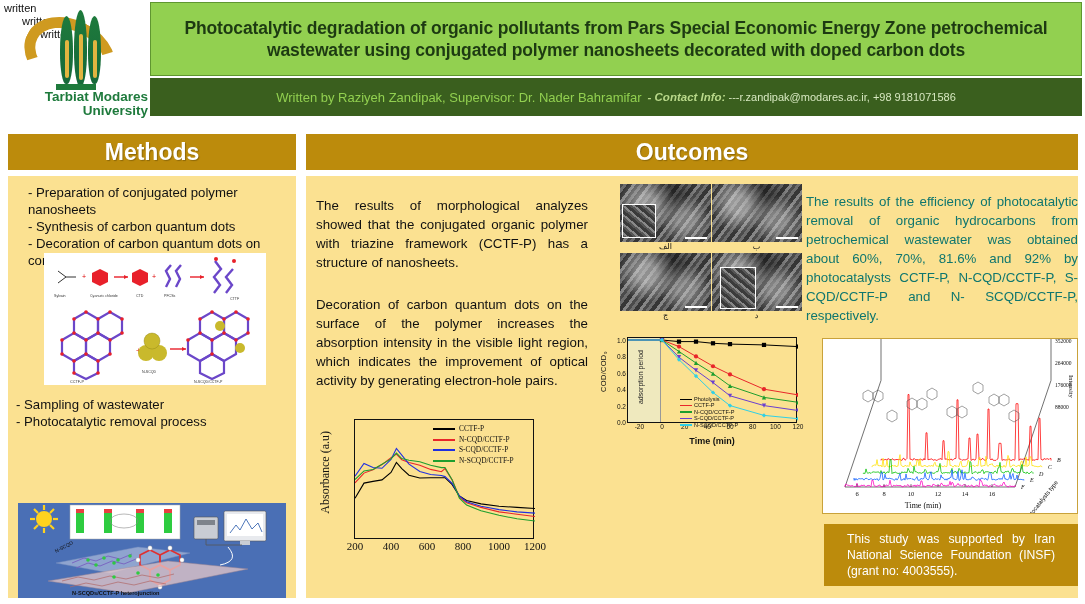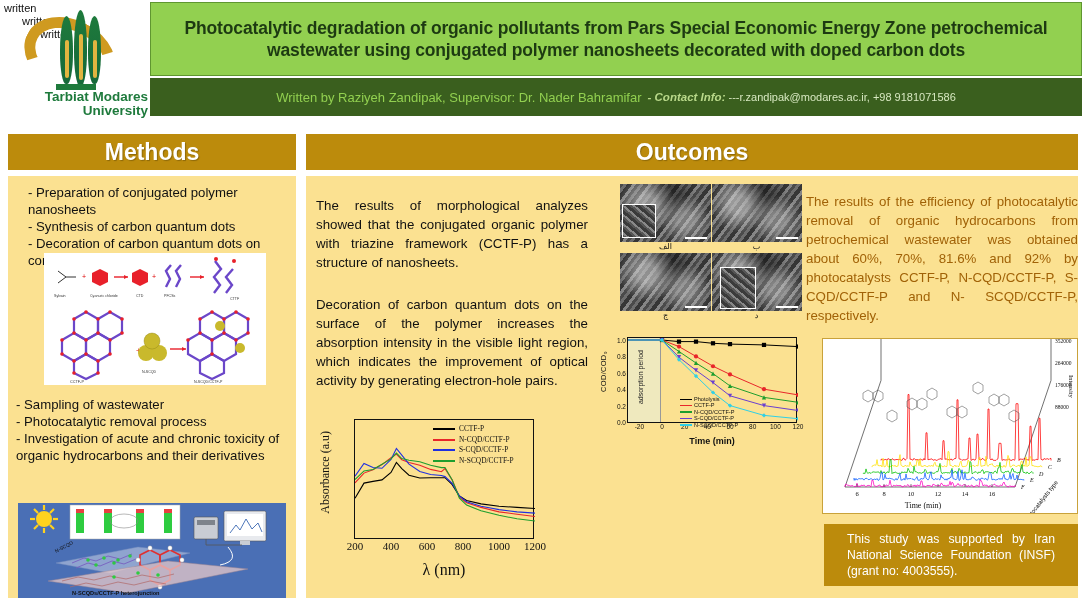--- a/index.html
+++ b/index.html
@@ -84,21 +84,21 @@
   }
 
   
   .txt-morph { position: absolute; left: 316px; top: 196px; width: 272px;
                font-size: 13.3px; line-height: 19px; color: #111; text-align: justify; }
   .txt-decor { position: absolute; left: 316px; top: 295px; width: 272px;
                font-size: 13.3px; line-height: 19px; color: #111; text-align: justify; }
   .txt-gcms  { position: absolute; left: 558px; top: 460px; width: 252px;
                font-size: 13.3px; line-height: 19px; color: #111; text-align: justify; }
   .txt-eff   { position: absolute; left: 806px; top: 192px; width: 272px;
-               font-size: 13.3px; line-height: 19px; color: #a16207; text-align: justify; }
+               font-size: 13.3px; line-height: 19px; color: #0f766e; text-align: justify; }
 
   .ack-box { position: absolute; left: 824px; top: 524px; width: 254px; height: 62px;
              background: #BC8B0C; display: flex; align-items: center; padding: 0 23px; }
   .ack-box span { color: #fff; font-size: 12.2px; line-height: 16px; text-align: justify; display: block; }
 
   
   .sem-panel { position: absolute; left: 620px; top: 184px; width: 182px; height: 142px; }
   .sem-row { position: relative; width: 182px; height: 58px; display: flex; gap: 1px; }
   .sem-cell { position: relative; flex: 1; overflow: hidden;
               background: repeating-linear-gradient(127deg,#4a4a4a 0 3px,#6d6d6d 3px 6px,#363636 6px 10px,#858585 10px 13px); }
@@ -302,21 +302,20 @@
       </g>
       <circle cx="176" cy="73" r="5" fill="#c9b92c"></circle>
       <circle cx="196" cy="95" r="5" fill="#c9b92c"></circle>
       <text x="150" y="130" font-size="3.6" fill="#333" font-family="Liberation Sans, sans-serif">N-SCQD/CCTF-P</text>
     </svg>
   </div>
 
   <div style="position:absolute;left:16px;top:396px;width:276px;" class="method-list">
     <div>- Sampling of wastewater</div>
     <div>- Photocatalytic removal process</div>
-    <div>- Investigation of acute and chronic toxicity of organic hydrocarbons and their derivatives</div>
   </div>
 
   <div class="fig-hetero">
     <svg width="268" height="95" viewBox="0 0 268 95">
       <rect width="268" height="95" fill="#4a6fb5"></rect>
 
       <g>
         <circle cx="26" cy="16" r="8" fill="#FFD21E"></circle>
         <g stroke="#FFD21E" stroke-width="2.2">
           <line x1="26" y1="2" x2="26" y2="7"></line>
@@ -564,21 +563,20 @@
           <div>
             <i style="background: rgb(32, 48, 224);"></i>
             <span>S-CQD/CCTF-P</span>
           </div>
           <div>
             <i style="background: rgb(30, 158, 46);"></i>
             <span>N-SCQD/CCTF-P</span>
           </div>
         </div>
     </div>
-    <div class="uv-xlab">λ (nm)</div>
   </div>
 
   <div class="gcms-fig">
     <svg id="gcms-svg" width="256" height="176" viewBox="0 0 256 176">
         <rect width="256" height="176" fill="#ffffff"></rect>
         <g stroke="#333" stroke-width=".7" fill="none">
           <path d="M22 148 L192 148"></path>
           <path d="M22 148 L58 41.400000000000006"></path>
           <path d="M58 41.400000000000006 L58 -54.599999999999994"></path>
           <path d="M58 -54.599999999999994 L228 -54.599999999999994"></path>

